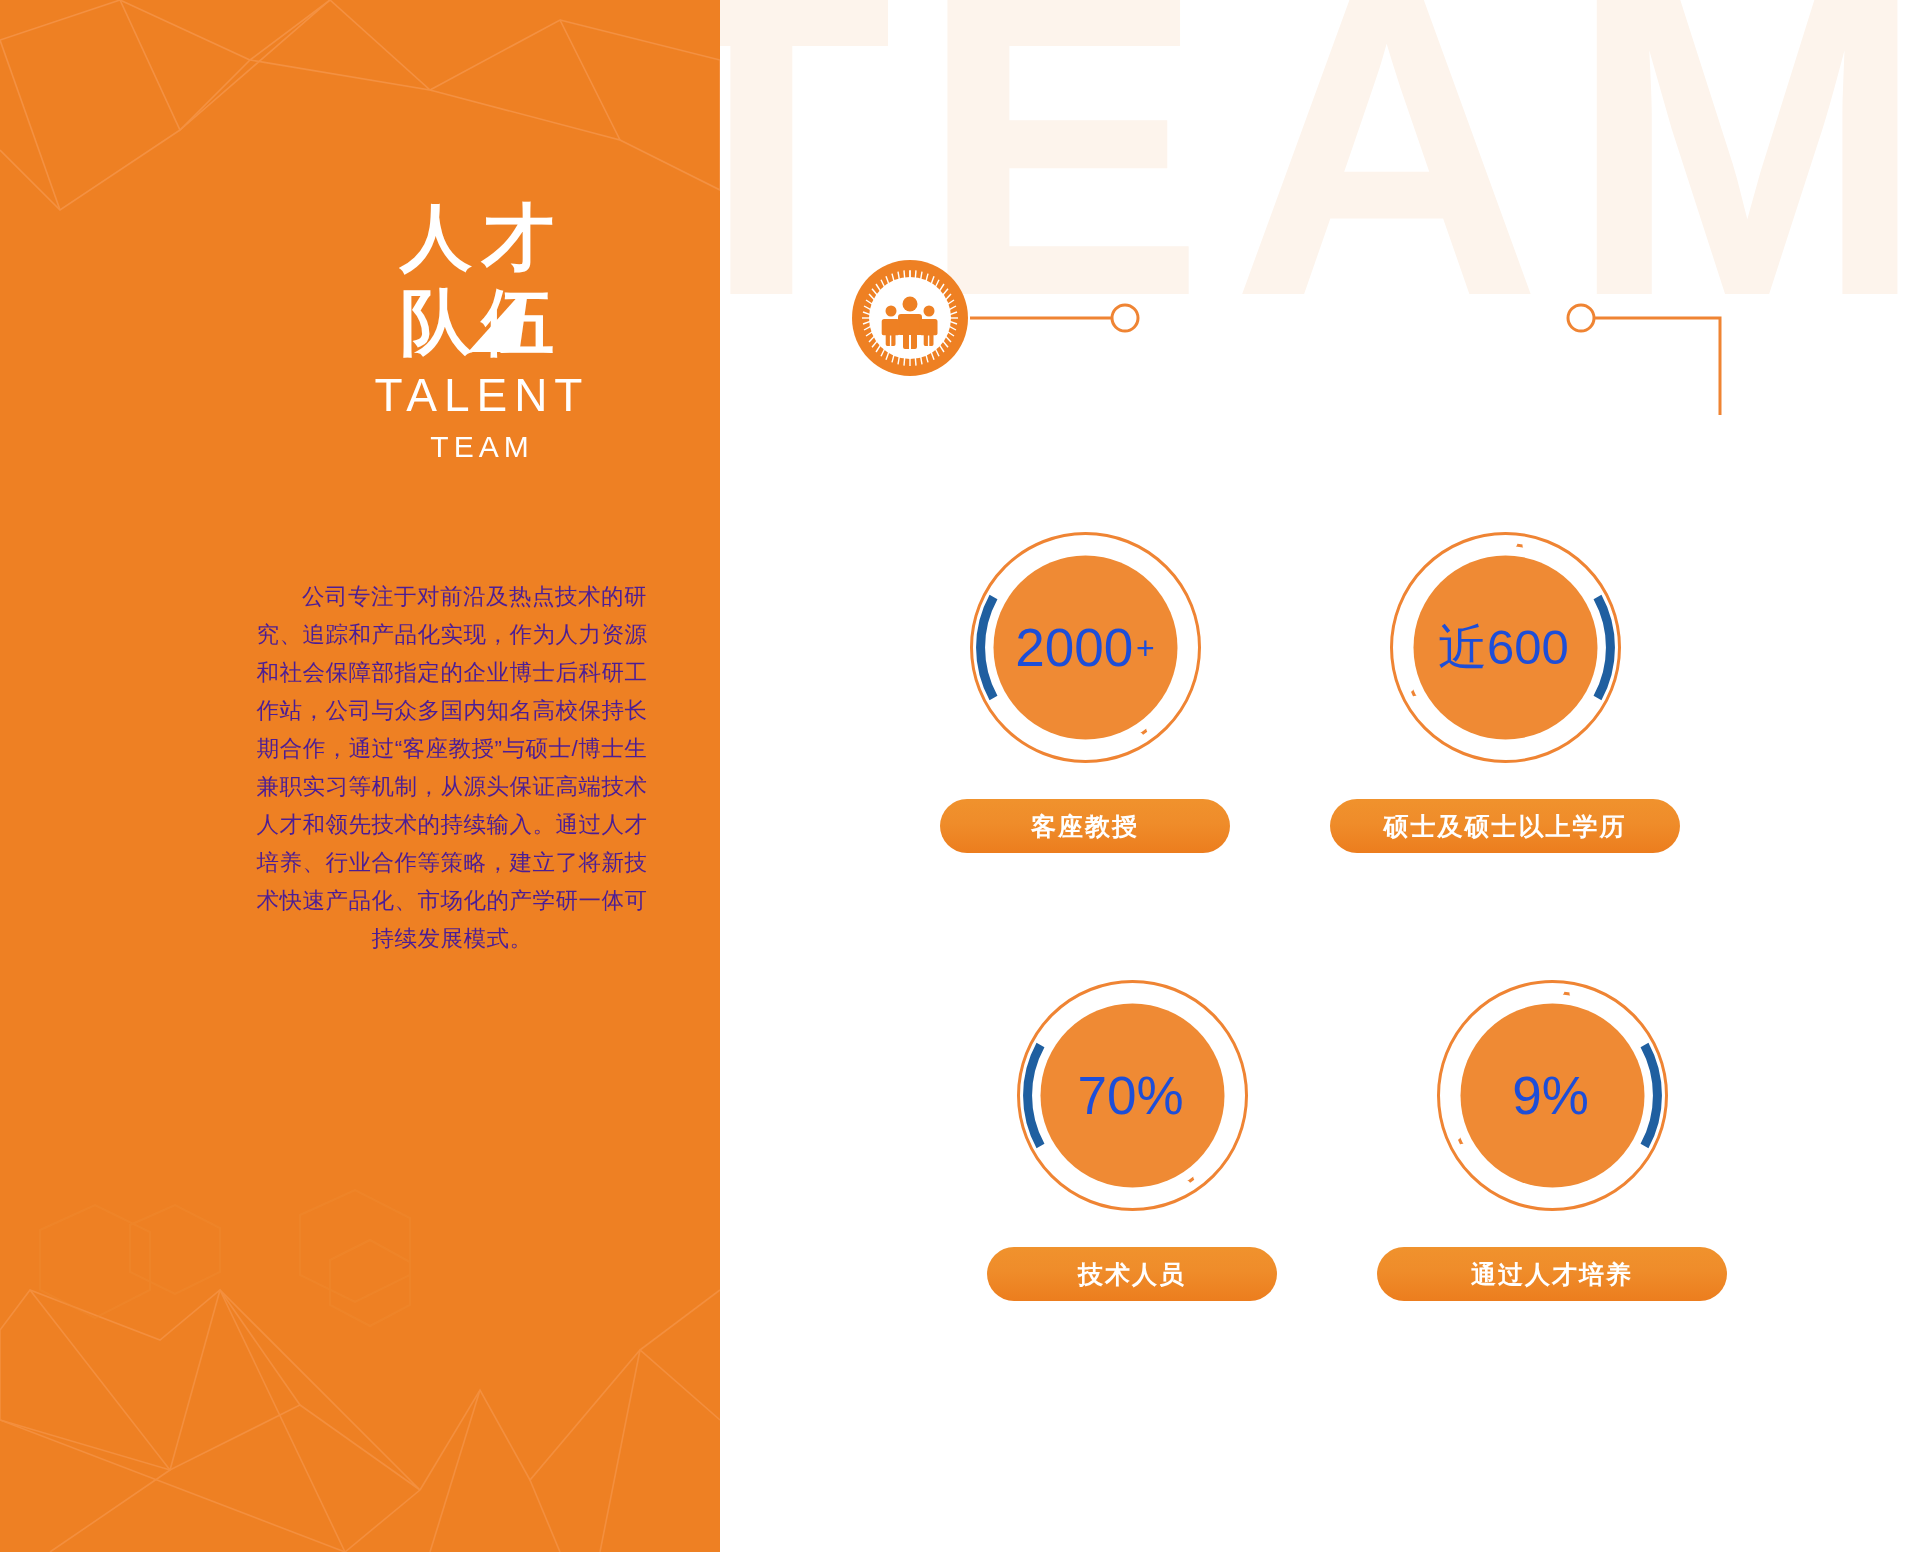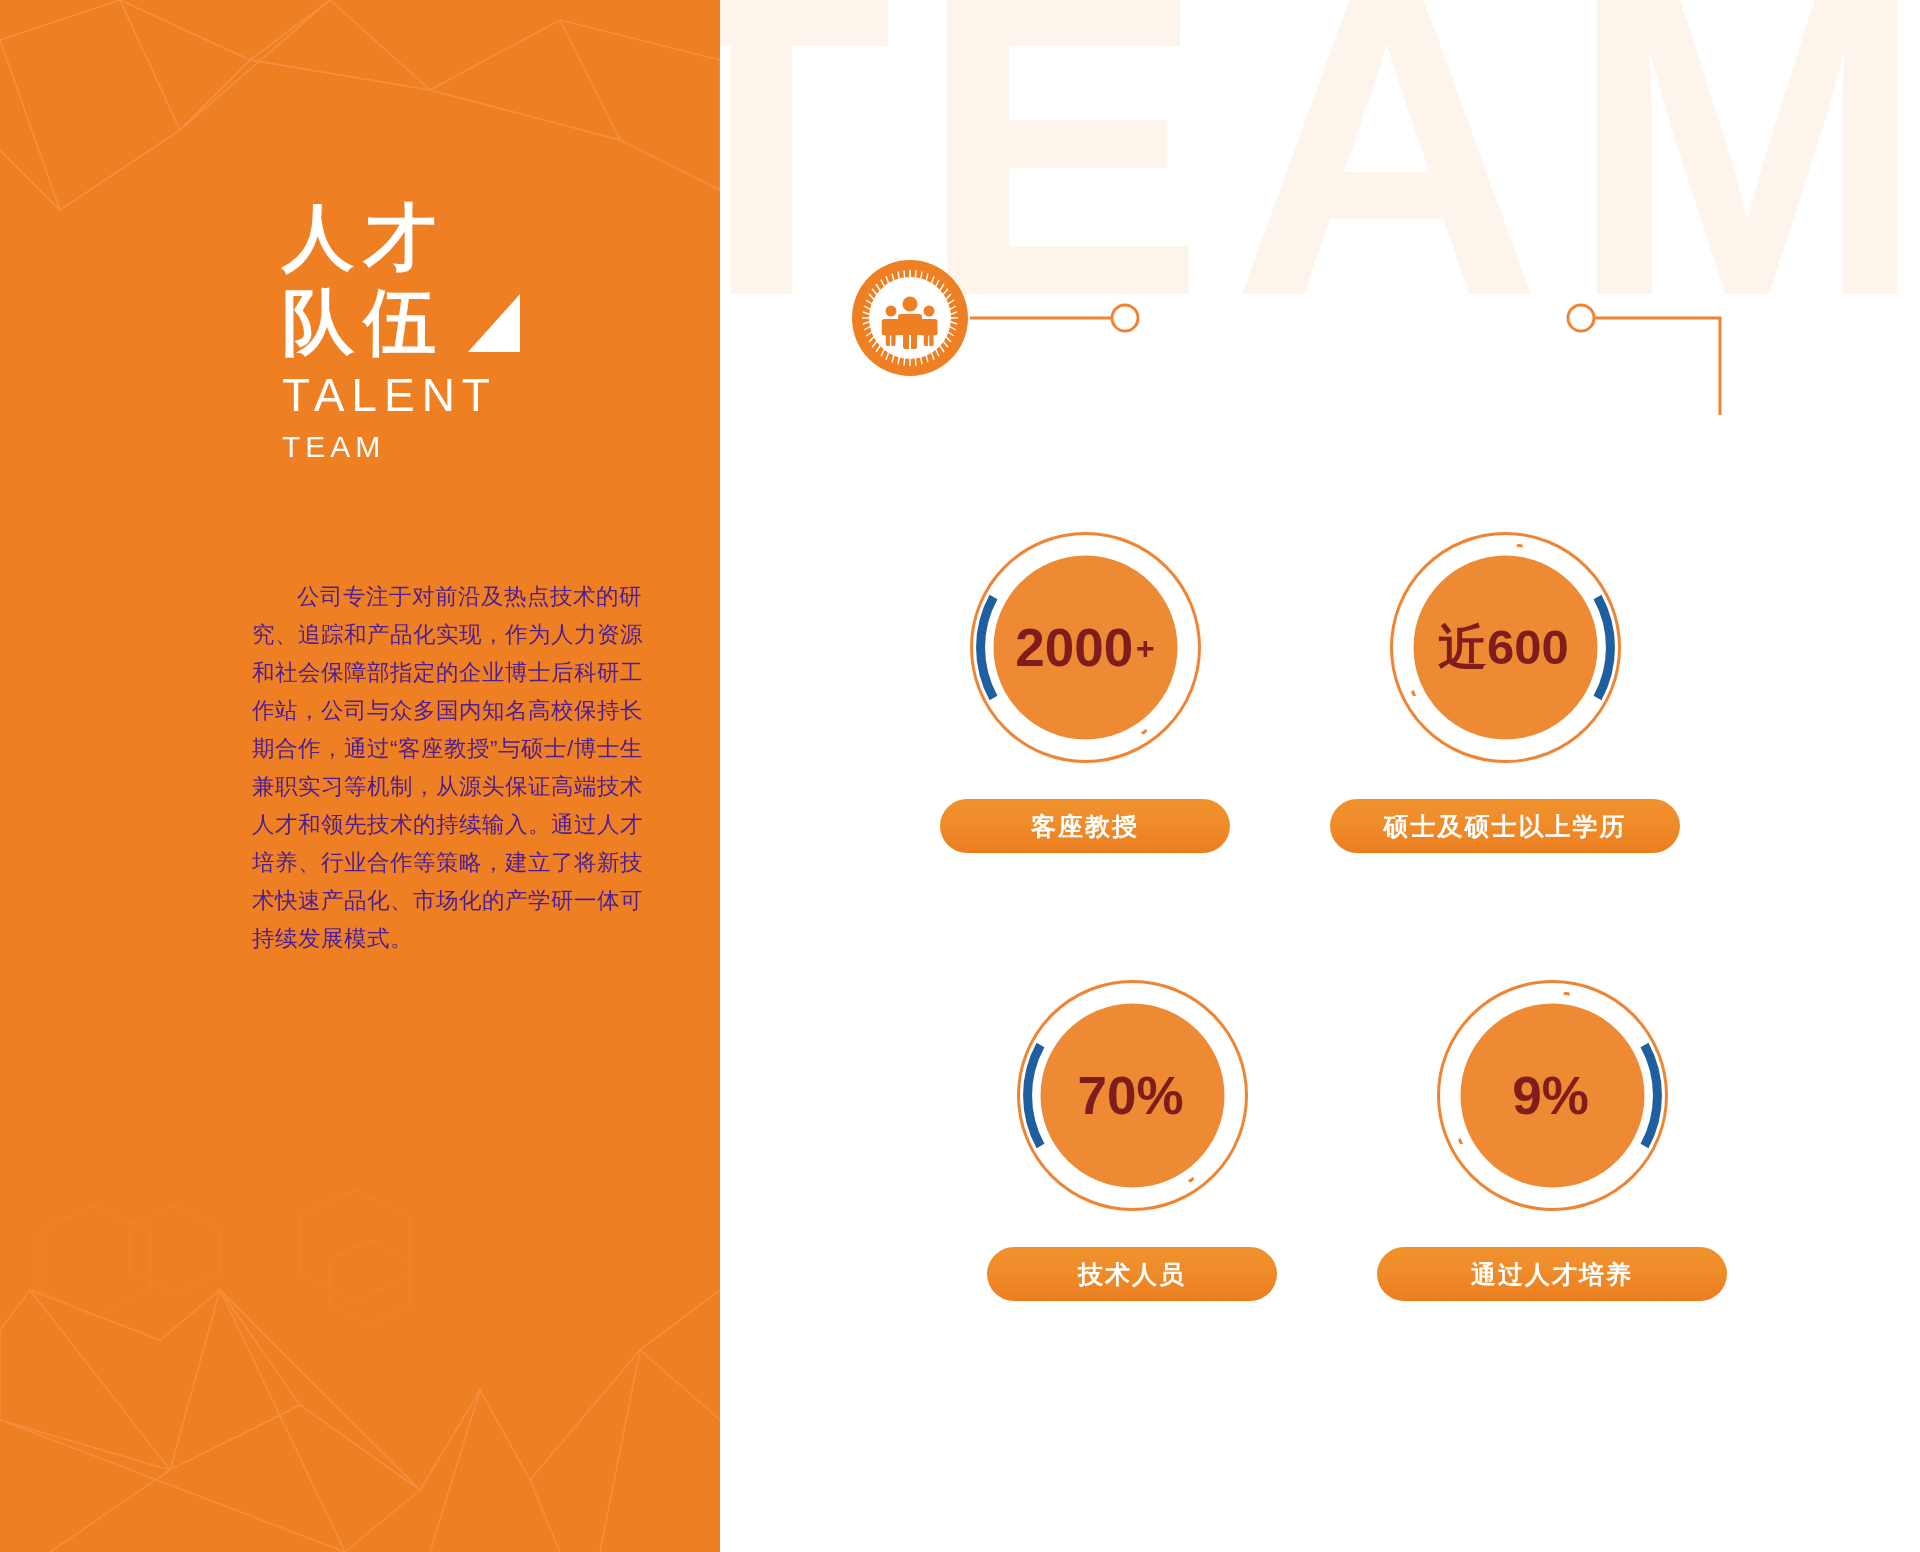--- a/index.html
+++ b/index.html
@@ -2,21 +2,21 @@
 <html><head>
 <meta charset="utf-8">
 <style>
   * { margin:0; padding:0; box-sizing:border-box; }
   html,body { width:1920px; height:1552px; }
   body {
     font-family:"Liberation Sans","DejaVu Sans",sans-serif;
     background:#ffffff;
     overflow:hidden;
   }
-  .page { position:relative; width:1920px; height:1103px; background:#ffffff; }
+  .page { position:relative; width:1920px; height:1103px; background:#ffffff;text-align:center; }
 
   
   .left-panel {
     position:absolute; left:0; top:0;
     width:720px; height:1552px;
     background:#ee8023;
     overflow:hidden;
   }
   .poly-bg { position:absolute; left:0; top:0; width:720px; height:1552px; }
 
@@ -111,23 +111,23 @@
   }
   .stat.c1 { left:220px; }
   .stat.c2 { left:640px; }
 
   .ring-wrap { position:relative; width:235px; height:235px; margin:0 auto; }
   .ring-svg { position:absolute; left:0; top:0; }
   .ring-value {
     position:absolute; left:0; top:0;
     width:235px; height:235px;
     display:flex; align-items:center; justify-content:center;
-    color:#7f1d1d;
+    color:#1d4ed8;
     font-size:53px;
-    font-weight:bold;
+    font-weight:normal;
     letter-spacing:0px;
   }
   .ring-value .sup {
     font-size:32px;
     vertical-align:super;
     line-height:1;
     margin-left:3px;
   }
   .ring-value.small { font-size:49px; }
 

